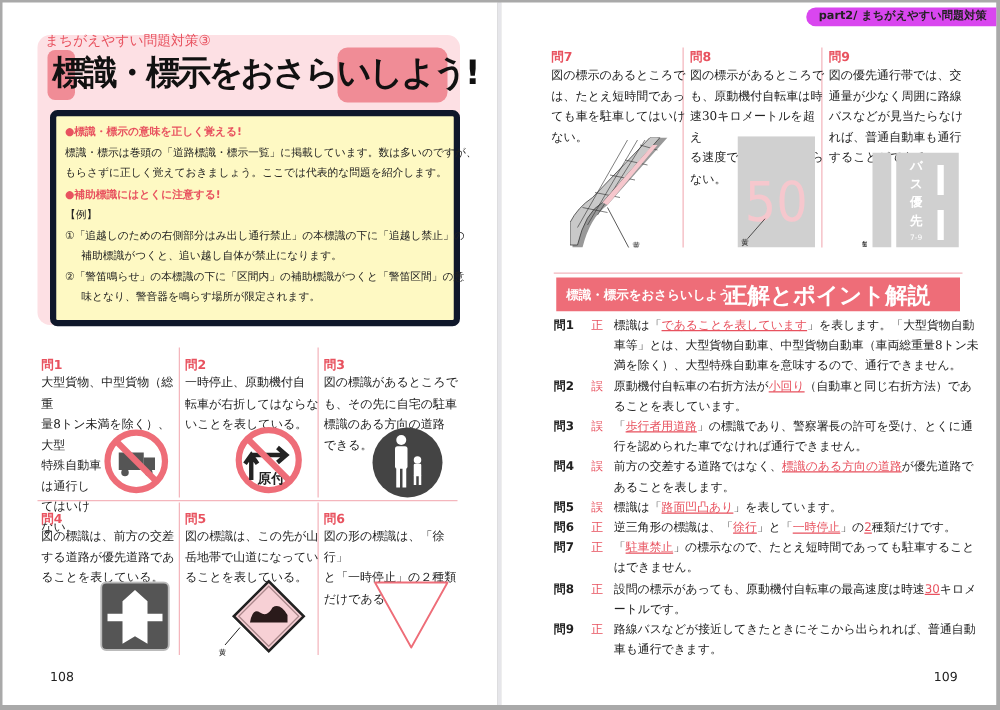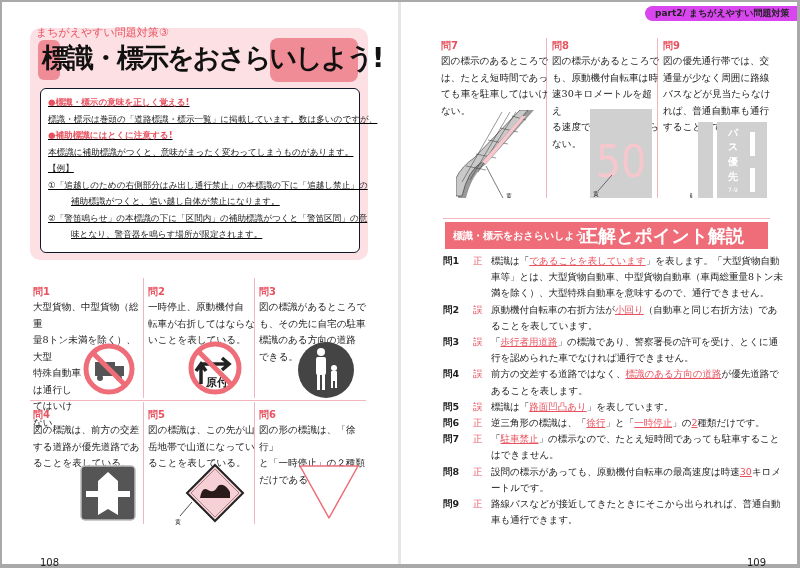--- a/index.html
+++ b/index.html
@@ -8,32 +8,32 @@
   .page.left { left:2px; width:396px; }
   .page.right { left:401px; width:396px; }
   .gutter { position:absolute; left:398px; top:2px; width:3px; height:562px; background:#e6e6ea; }
   .pink { color:#e8525f; }
   
   .hdr-box { position:absolute; left:30px; top:28px; width:338px; height:232px; background:#fde0e4; border-radius:10px; }
   .kicker { position:absolute; left:36px; top:25px; font-size:11px; color:#e8525f; font-family:"DejaVu Sans",sans-serif; }
   .title-bg1 { position:absolute; left:38px; top:40px; width:22px; height:40px; background:#f08c96; border-radius:6px; }
   .title-bg2 { position:absolute; left:270px; top:38px; width:88px; height:44px; background:#f08c96; border-radius:8px; }
   .title { position:absolute; left:42px; top:40px; font-size:27px; font-weight:bold; color:#111; font-family:"DejaVu Sans",sans-serif; letter-spacing:-2px; white-space:nowrap; }
-  .inner-box { position:absolute; left:40px; top:88px; width:318px; height:163px; background:#ffffff; border:1px solid #0f172a; border-radius:6px;text-decoration:underline; }
+  .inner-box { position:absolute; left:40px; top:88px; width:318px; height:163px; background:#fef9c3; border:5px solid #0f172a; border-radius:6px; }
   .inner-box p { margin:0; font-size:8.6px; line-height:16.5px; font-family:"DejaVu Sans",sans-serif; color:#222; white-space:nowrap; }
   .inner-box .pt { padding-left:7px; }
   .inner-box .h { color:#e8525f; font-weight:bold; }
-  .inner-box .ind { padding-left:30px; }
+  .inner-box .ind { padding-left:20px; }
   
   .q { position:absolute; }
   .q .num { font-family:"DejaVu Sans",sans-serif; font-size:10px; color:#e8525f; font-weight:bold; }
   .q .txt { font-size:9.6px; line-height:16.5px; color:#222; }
   .vline { position:absolute; width:1px; background:#f4b6bd; }
   .hline { position:absolute; height:1px; background:#f4b6bd; }
-  .pg { position:absolute; font-size:10px; font-family:"DejaVu Sans",sans-serif; color:#222;margin-top:20px; }
+  .pg { position:absolute; font-size:10px; font-family:"DejaVu Sans",sans-serif; color:#222; }
   
   .part-tab { position:absolute; left:645px; top:6px; width:152px; height:15px; background:#d946ef; border-radius:8px 0 0 8px; font-size:9px; font-weight:bold; font-family:"DejaVu Sans",sans-serif; padding-left:10px; line-height:15px; color:#222; box-sizing:border-box; }
   .ans-band { position:absolute; left:445px; top:222px; width:323px; height:27px; background:#ee6d78; color:#fff; font-family:"DejaVu Sans",sans-serif; }
   .ans-band .s { position:absolute; left:8px; top:7px; font-size:10px; font-weight:bold; }
   .ans-band .b { position:absolute; left:135px; top:2px; font-size:18px; font-weight:bold;text-align:center; }
   .ans { position:absolute; left:443px; width:340px; }
   .ans .row { display:flex; font-size:9.5px; line-height:16.2px; color:#222; }
   .ans .n { width:30px; font-family:"DejaVu Sans",sans-serif; font-weight:bold; flex:none; }
   .ans .j { width:18px; font-family:"DejaVu Sans",sans-serif; color:#e8525f; flex:none; }
   .ans .t { flex:1; }
@@ -49,22 +49,22 @@
 <div class="hdr-box"></div>
 <div class="kicker">まちがえやすい問題対策③</div>
 <div class="title-bg1"></div>
 <div class="title-bg2"></div>
 <div class="title">標識・標示をおさらいしよう!</div>
 
 <div class="inner-box">
   <div style="padding:5px 0 0 0;">
     <p class="pt h">●標識・標示の意味を正しく覚える!</p>
     <p class="pt">標識・標示は巻頭の「道路標識・標示一覧」に掲載しています。数は多いのですが、</p>
+    <p class="pt">もらさずに正しく覚えておきましょう。ここでは代表的な問題を紹介します。</p>
     <p class="pt h">●補助標識にはとくに注意する!</p>
-    <p class="pt">本標識に補助標識がつくと、意味がまったく変わってしまうものがあります。</p>
     <p class="pt pink">【例】</p>
     <p class="pt">①「追越しのための右側部分はみ出し通行禁止」の本標識の下に「追越し禁止」の</p>
     <p class="ind">補助標識がつくと、追い越し自体が禁止になります。</p>
     <p class="pt">②「警笛鳴らせ」の本標識の下に「区間内」の補助標識がつくと「警笛区間」の意</p>
     <p class="ind">味となり、警音器を鳴らす場所が限定されます。</p>
   </div>
 </div>
 
 <div class="vline" style="left:143px;top:278px;height:120px"></div>
 <div class="vline" style="left:254px;top:278px;height:120px"></div>

